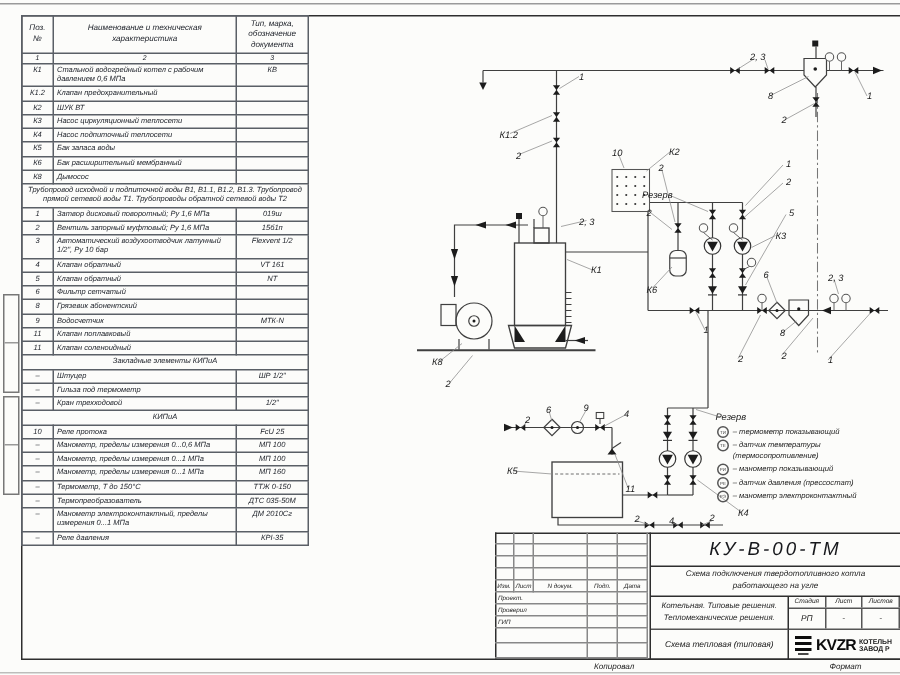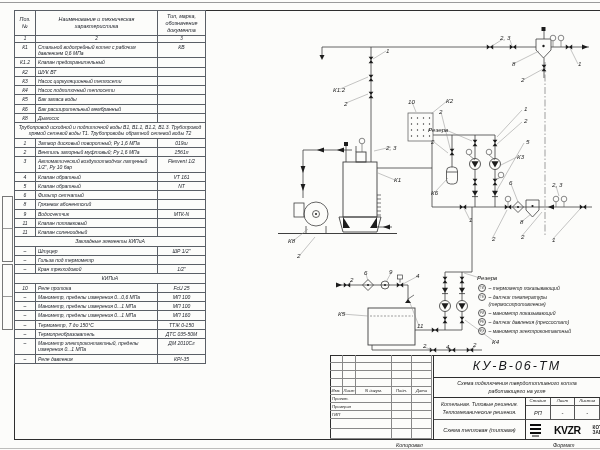--- a/index.html
+++ b/index.html
@@ -46,21 +46,21 @@
   .tb-title{position:absolute;left:434px;top:378px;width:166px;height:20px;border-bottom:1.3px solid #2e2e2e;
     display:flex;align-items:center;justify-content:center;text-align:center;font-size:5.4px;font-style:italic;line-height:1.3;padding:1px 8px}
   .tb-obj{position:absolute;left:434px;top:398px;width:92px;height:22px;border-right:1.3px solid #2e2e2e;border-bottom:0.7px solid #555;
     display:flex;flex-direction:column;align-items:center;justify-content:center;font-size:5.3px;font-style:italic;line-height:1.35}
   .tb-sheetname{position:absolute;left:434px;top:420px;width:92px;height:20px;border-right:1.3px solid #2e2e2e;
     display:flex;align-items:center;justify-content:center;font-size:5.6px;font-style:italic}
   .tb-stage-h{position:absolute;left:526px;top:398px;width:74px;height:8px;display:flex;font-size:4.4px;font-style:italic;border-bottom:0.6px solid #555}
   .tb-stage-h span{flex:1;text-align:center;border-right:0.6px solid #555;overflow:hidden}
   .tb-stage-v{position:absolute;left:526px;top:406px;width:74px;height:14px;display:flex;font-size:5.6px;font-style:italic;border-bottom:0.7px solid #555}
   .tb-stage-v span{flex:1;text-align:center;border-right:0.6px solid #555;display:flex;align-items:center;justify-content:center}
-  .tb-logo{position:absolute;left:526px;top:420px;width:74px;height:20px;display:flex;align-items:center;gap:12px;padding-left:3px;overflow:hidden}
+  .tb-logo{position:absolute;left:526px;top:420px;width:74px;height:20px;display:flex;align-items:center;gap:2px;padding-left:3px;overflow:hidden}
   .logo-mark{flex:0 0 13px}
   .logo-word{font-weight:bold;font-size:10.5px;letter-spacing:-0.5px;color:#0c0c0c}
   .logo-co{font-size:4.6px;font-weight:bold;line-height:1.2;color:#1a1a1a;white-space:nowrap}
   .strip-copy{position:absolute;left:396px;top:442px;font-size:5.4px;font-style:italic}
   .strip-format{position:absolute;left:553px;top:442px;font-size:5.4px;font-style:italic}
 </style>
 </head>
 <body>
 
 <div class="sheet">
@@ -555,21 +555,21 @@
         <div class="cell lab" style="grid-column: span 3;">ГИП</div>
         <div class="cell"></div>
         <div class="cell"></div>
         <div class="cell" style="grid-column: span 3;"></div>
         <div class="cell"></div>
         <div class="cell"></div>
         <div class="cell" style="grid-column: span 3;"></div>
         <div class="cell"></div>
         <div class="cell"></div>
       </div>
-    <div class="tb-doc">КУ-В-06-ТМ</div>
+    <div class="tb-doc">КУ-В-00-ТМ</div>
     <div class="tb-title">Схема подключения твердотопливного котла работающего на угле</div>
     <div class="tb-obj">
       <span>Котельная. Типовые решения.</span>
       <span>Тепломеханические решения.</span>
     </div>
     <div class="tb-sheetname">Схема тепловая (типовая)</div>
     <div class="tb-stage-h">
       <span>Стадия</span>
       <span>Лист</span>
       <span>Листов</span>

